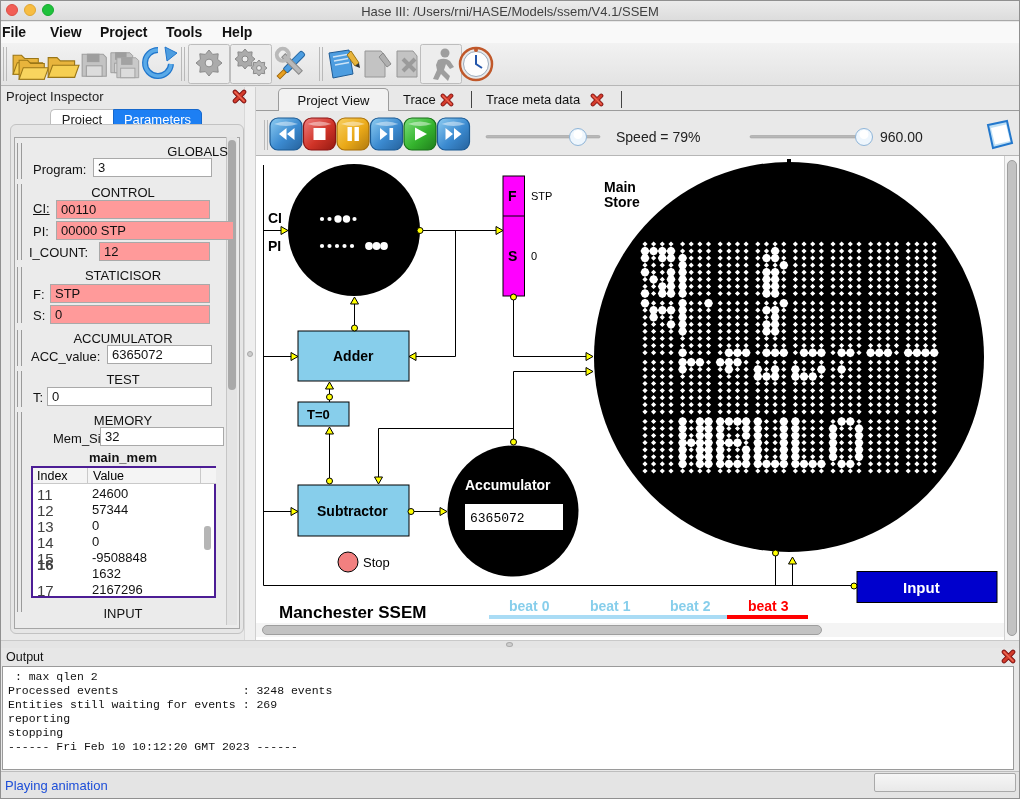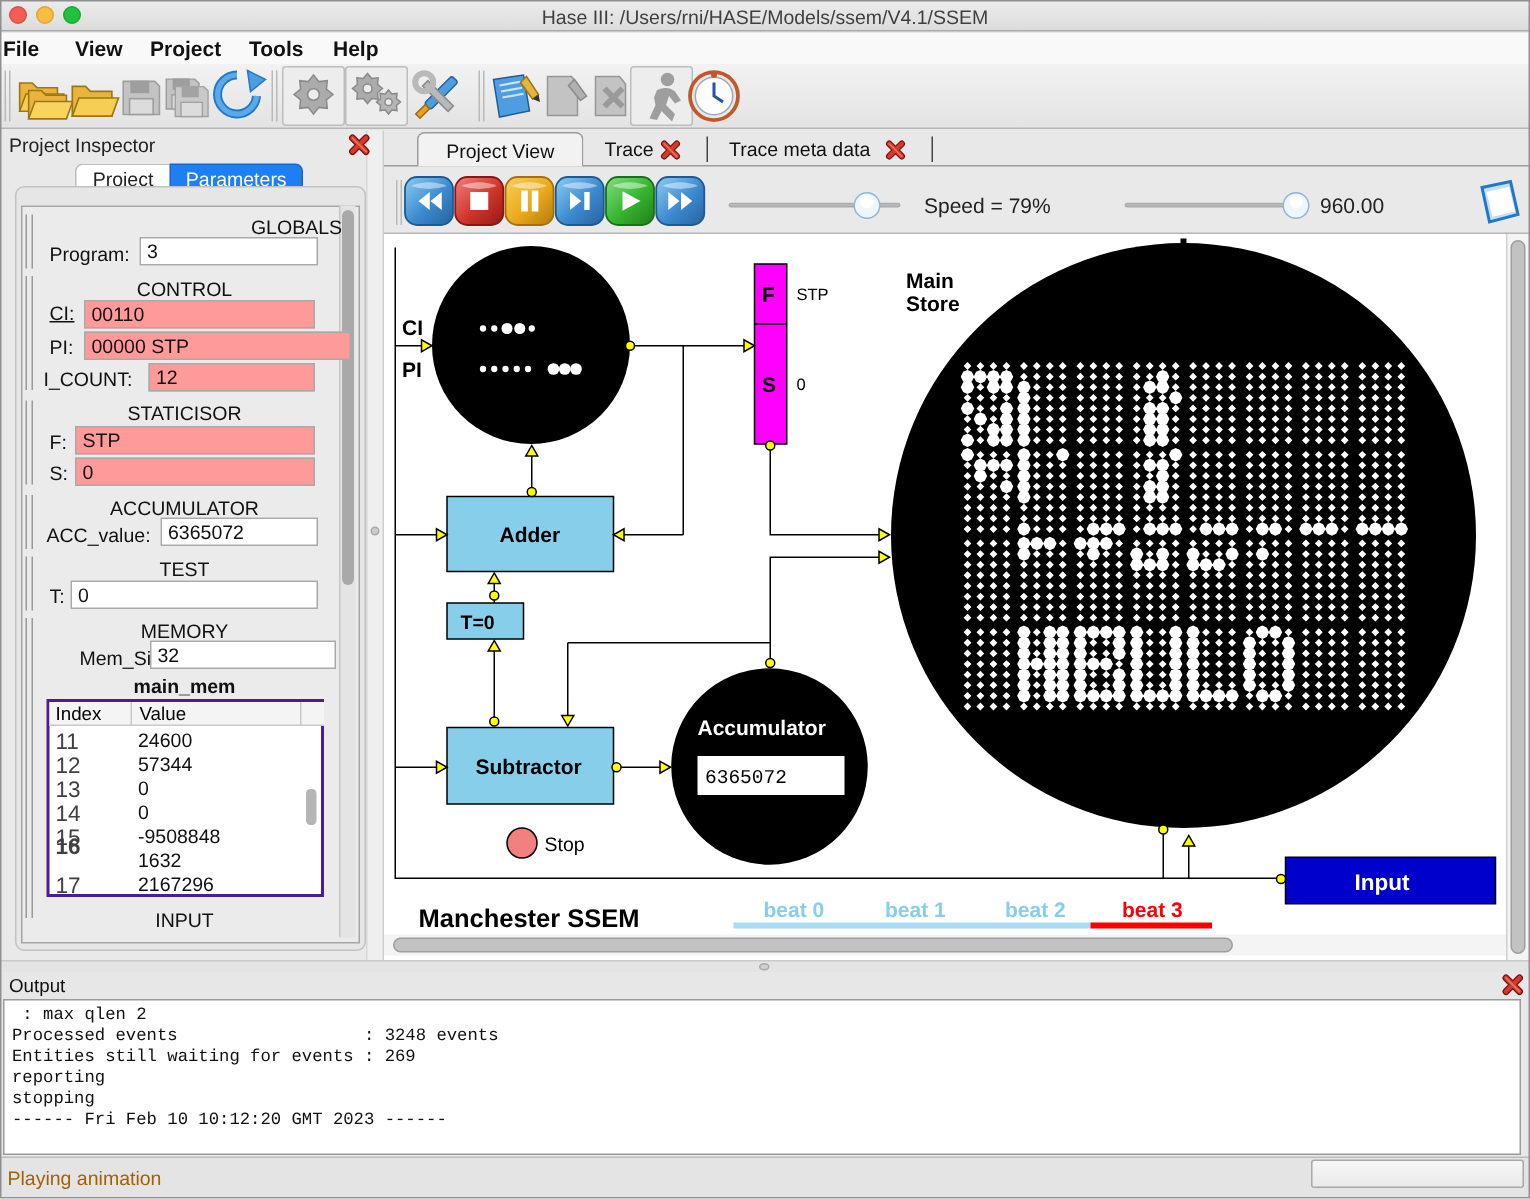--- a/index.html
+++ b/index.html
@@ -53,21 +53,21 @@
 #vthumb { left:1007px; top:160px; width:10px; height:476px; background:#c2c2c2; border:1px solid #9e9e9e; border-radius:5px; }
 #hscroll { left:256px; top:623px; width:748px; height:14px; background:#f4f4f4; }
 #hthumb { left:262px; top:625px; width:560px; height:10px; background:#c2c2c2; border:1px solid #9e9e9e; border-radius:5px; }
 
 
 #divider { left:0; top:640px; width:1020px; height:8px; background:#e4e4e4; border-top:1px solid #c9c9c9; }
 #divdot { left:506px; top:642px; width:7px; height:5px; border-radius:50%; background:#cfcfcf; border:1px solid #aaa; }
 #outhead { left:0; top:648px; width:1020px; height:18px; background:#e7e7e7; font-size:12.5px; color:#111; }
 #outbox { left:2px; top:666px; width:1012px; height:104px; background:#fff; border:1px solid #9a9a9a; font-family:"Liberation Mono", monospace; font-size:11.5px; color:#111; line-height:14px; padding:3px 0 0 5px; white-space:pre; }
 #statusbar { left:0; top:771px; width:1020px; height:28px; background:#e4e4e4; border-top:1px solid #bdbdbd; }
-#statustext { left:5px; top:778px; font-size:13px; color:#a16207; }
+#statustext { left:5px; top:778px; font-size:13px; color:#1d4ed8; }
 #statusbox { left:874px; top:773px; width:142px; height:19px; border:1px solid #a9a9a9; background:linear-gradient(#f6f6f6,#e9e9e9); border-radius:2px; }
 </style>
 </head>
 <body>
 <div class="abs" style="left:0;top:0;width:1020px;height:799px;border:1px solid #909090;z-index:99;pointer-events:none;"></div>
 <div id="titlebar" class="abs"></div>
 <div class="abs tl" style="left:6px;background:#f15e55;border:1px solid #dd4e44;"></div>
 <div class="abs tl" style="left:24px;background:#f7bd42;border:1px solid #e0a631;"></div>
 <div class="abs tl" style="left:42px;background:#1fc23c;border:1px solid #17aa30;"></div>
 <div id="title-text" class="abs">Hase III: /Users/rni/HASE/Models/ssem/V4.1/SSEM</div>

